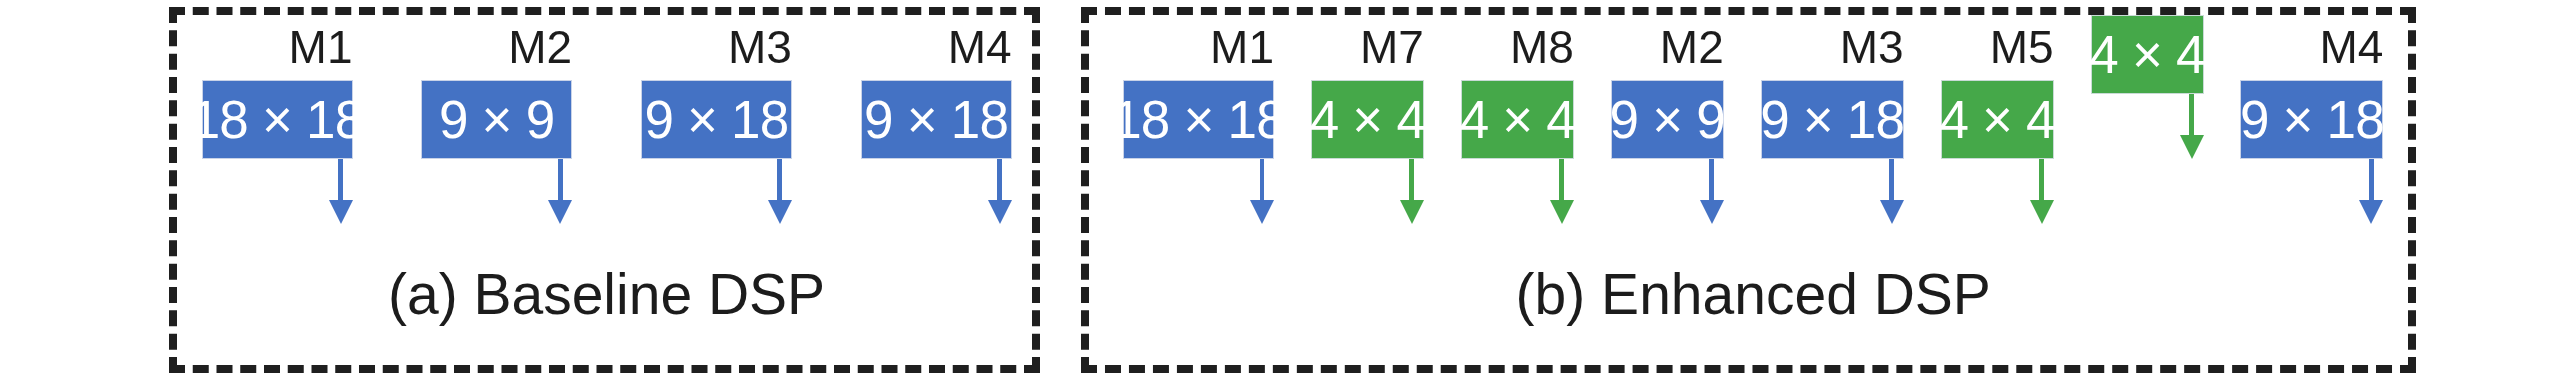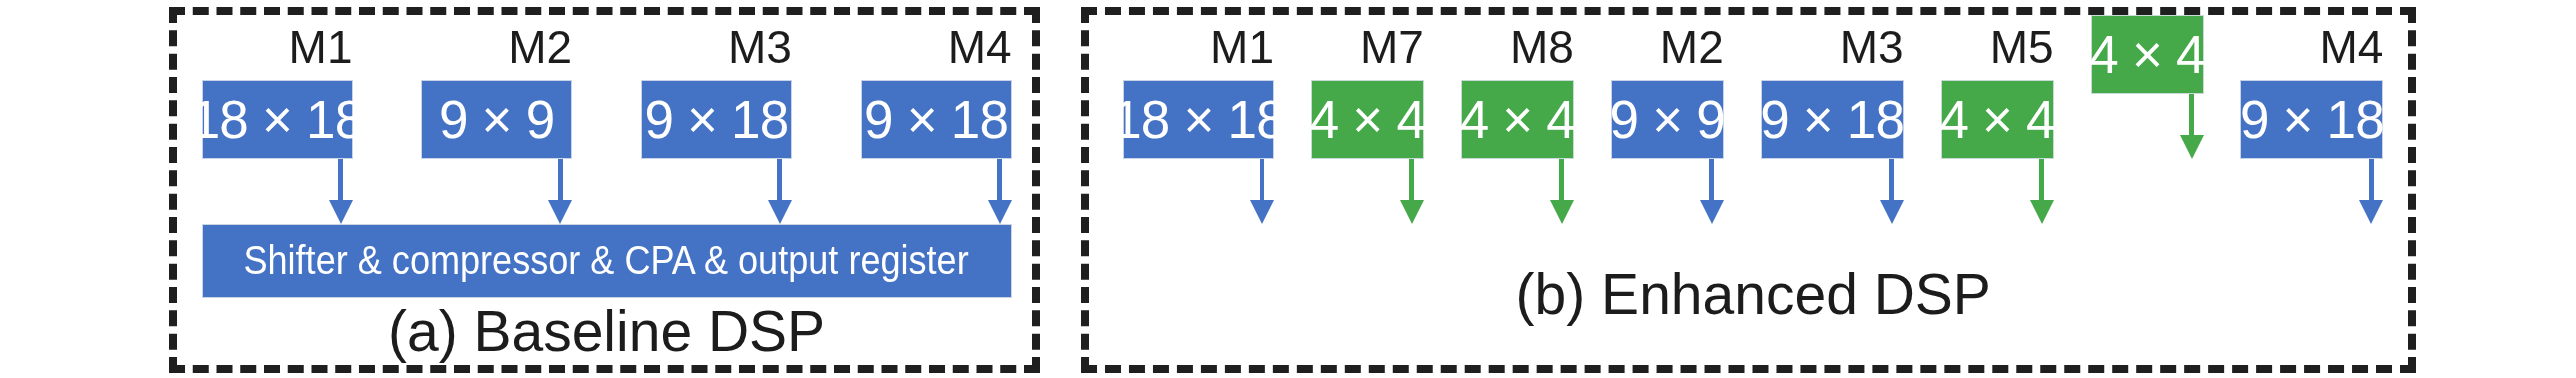--- a/index.html
+++ b/index.html
@@ -158,23 +158,20 @@
         <div class="m-label">M4</div>
         <div class="box">9 × 18</div>
         <div class="arrow">
           <div class="line"></div>
           <div class="head"></div>
         </div>
       </div>
 
     </div>
 
-    <div class="bar blue">
-      <span>Shifter &amp; compressor &amp; CPA &amp; output register</span>
-    </div>
 
     <div class="caption">(a) Baseline DSP</div>
   </div>
 
   <div class="panel panel-b">
     <div class="cols">
 
       <div class="col w-l blue">
         <div class="m-label">M1</div>
         <div class="box">18 × 18</div>

